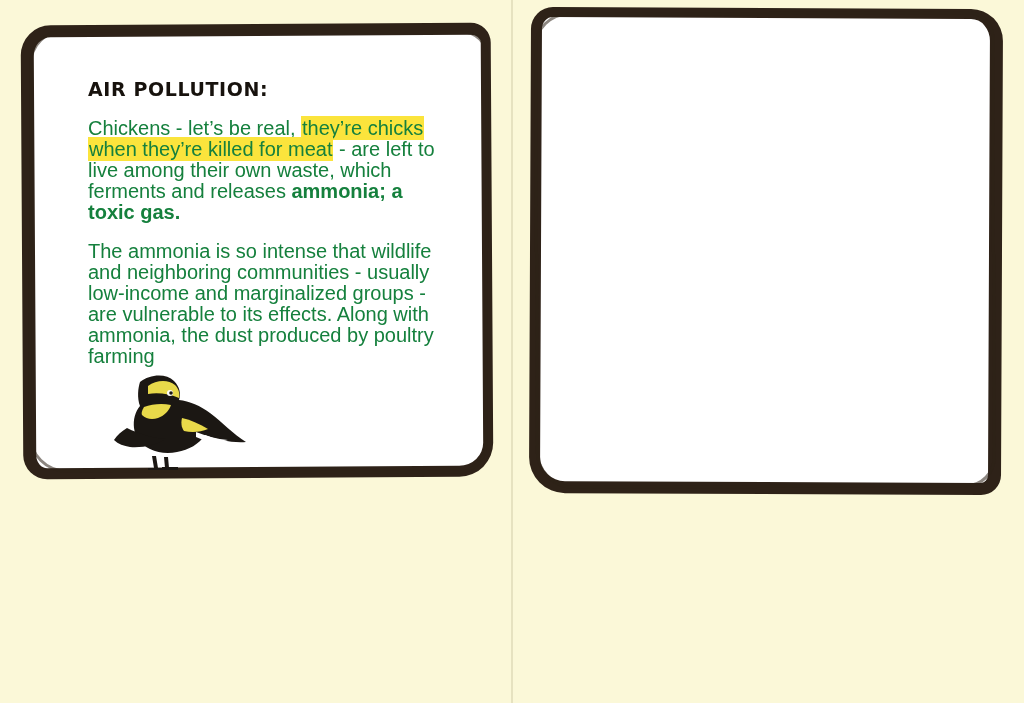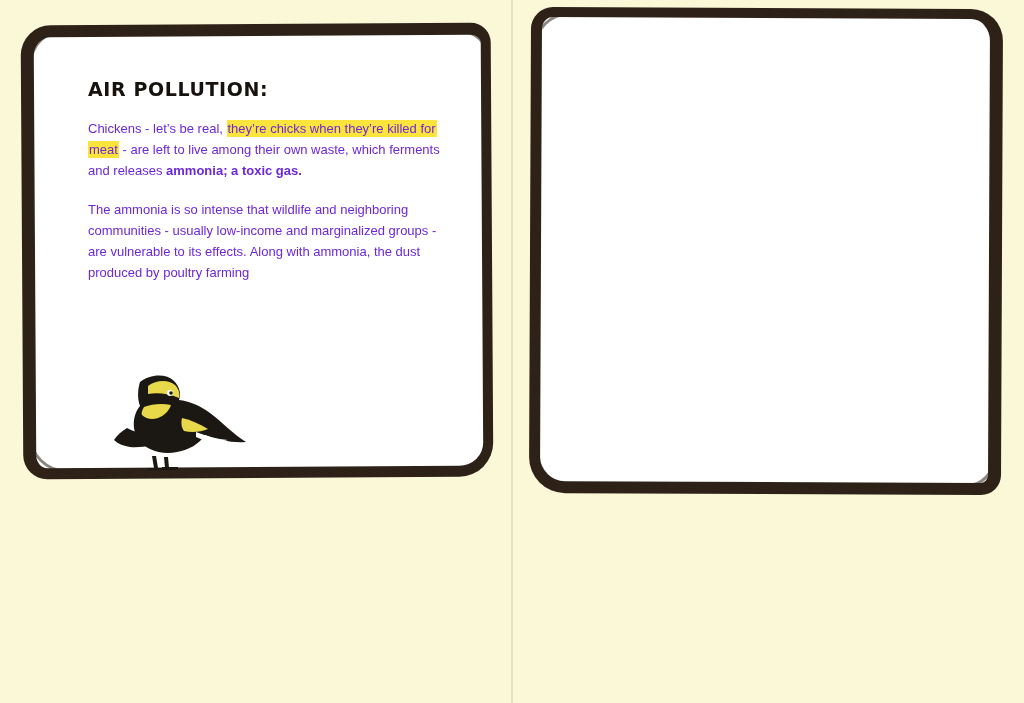--- a/index.html
+++ b/index.html
@@ -93,23 +93,23 @@
     letter-spacing: .6px;
     font-weight: bold;
     color: #17120d;
     margin: 0 0 18px 0;
     text-transform: uppercase;
     transform: scaleY(1.06);
     transform-origin: left bottom;
   }
 
   p.para {
-    font-size: 13px;
+    font-size: 20px;
     line-height: 21px;
-    color: #6d28d9;
+    color: #15803d;
     margin: 0 0 18px 0;
   }
   p.para:last-child { margin-bottom: 0; }
 
   .hl {
     background: #fbe43c;
     box-decoration-break: clone;
     -webkit-box-decoration-break: clone;
     padding: 1px 1px;
   }

